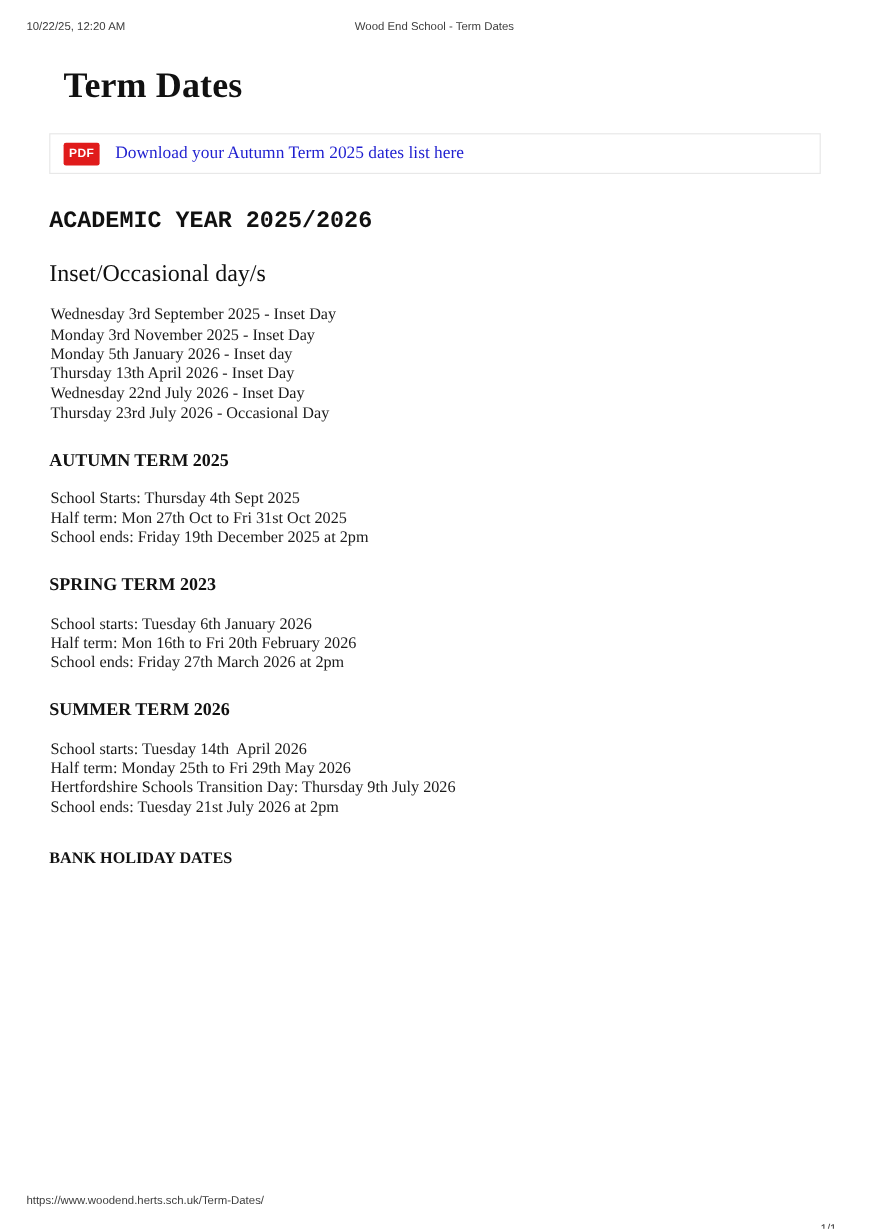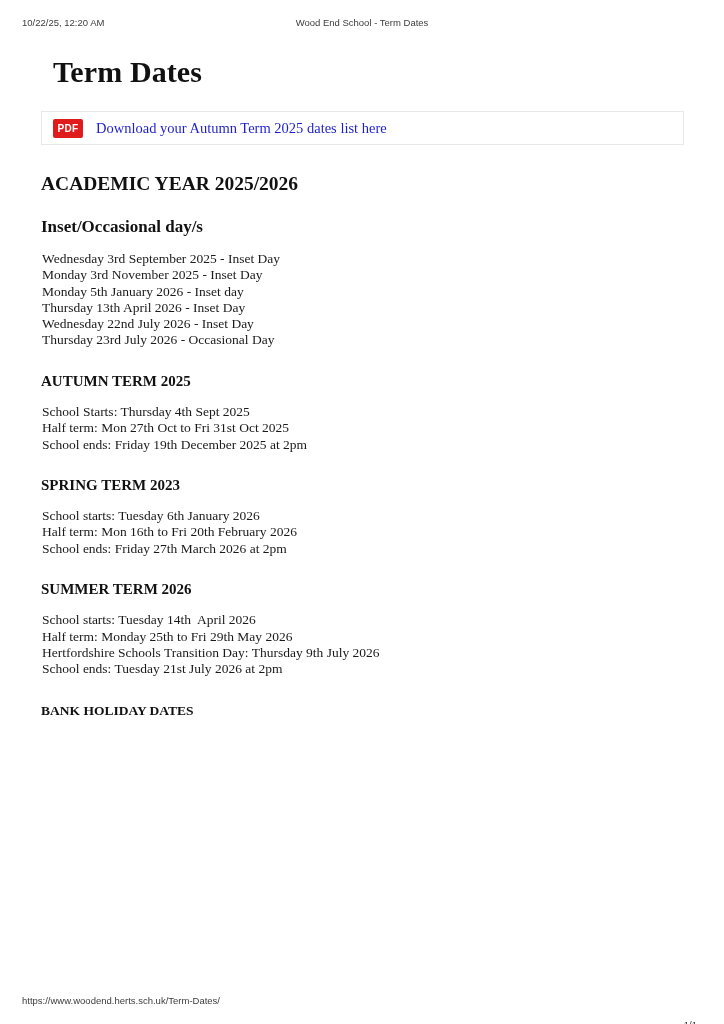--- a/index.html
+++ b/index.html
@@ -111,24 +111,25 @@
   }
 
   
   h2.section-heading {
     font-size: 19.5px;
     font-weight: bold;
     margin: 0;
     padding-top: 28px;
     line-height: 1.15;
     color: #111111;
+    font-family: Liberation Mono, monospace;
   }
   h3.sub-heading {
-    font-size: 17px;
-    font-weight: bold;
+    font-size: 20px;
+    font-weight: normal;
     margin: 0;
     padding-top: 22px;
     line-height: 1.15;
     color: #111111;
   }
   h3.term-heading {
     font-size: 15px;
     font-weight: bold;
     margin: 0;
     padding-top: 23px;

